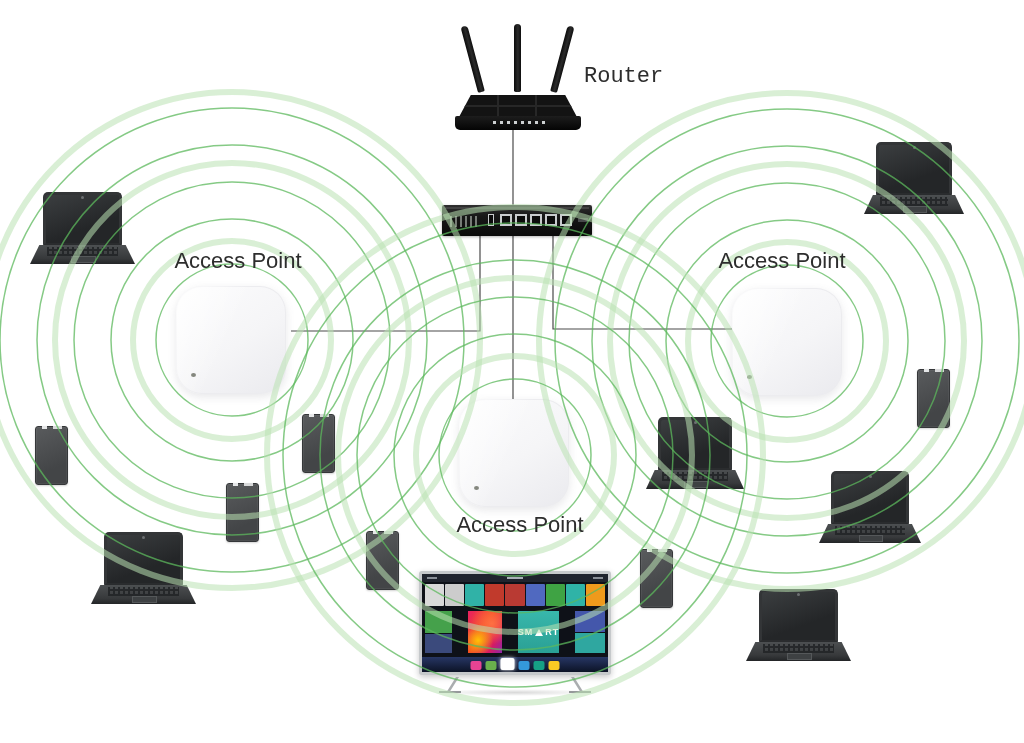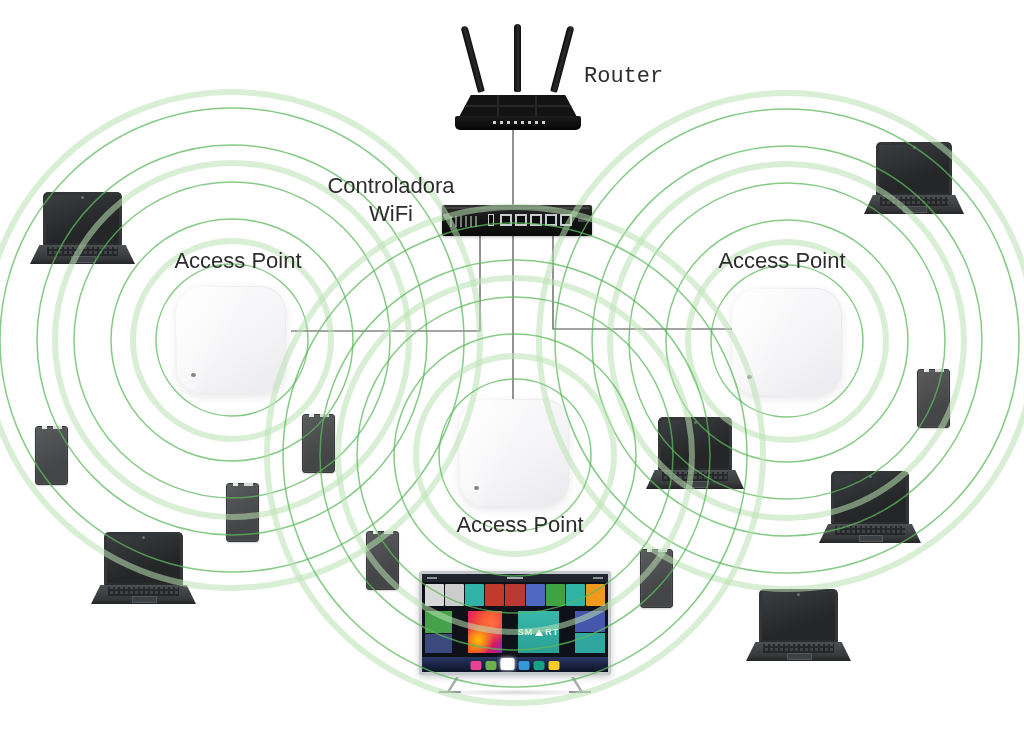--- a/index.html
+++ b/index.html
@@ -262,20 +262,16 @@
       <circle cx="515" cy="455" r="248" stroke="#b9e2b2" stroke-width="6" opacity="0.55"></circle>
       <circle cx="515" cy="455" r="76" stroke="#5cb85c" stroke-width="1.5" opacity="0.75"></circle>
       <circle cx="515" cy="455" r="121" stroke="#5cb85c" stroke-width="1.5" opacity="0.75"></circle>
       <circle cx="515" cy="455" r="158" stroke="#5cb85c" stroke-width="1.5" opacity="0.75"></circle>
       <circle cx="515" cy="455" r="195" stroke="#5cb85c" stroke-width="1.5" opacity="0.75"></circle>
       <circle cx="515" cy="455" r="232" stroke="#5cb85c" stroke-width="1.5" opacity="0.75"></circle>
     </g>
   </svg>
 
   <div class="diagram-label" style="left:584px;top:64px;font-family:Liberation Mono, monospace;">Router</div>
-  <div class="diagram-label" style="left:316px;top:172px;width:150px;line-height:28px;">
-    <div>Controladora</div>
-    <div>WiFi</div>
-  </div>
   <div class="diagram-label" style="left:168px;top:248px;width:140px;">Access Point</div>
   <div class="diagram-label" style="left:712px;top:248px;width:140px;">Access Point</div>
   <div class="diagram-label" style="left:450px;top:512px;width:140px;">Access Point</div>
 </div>
 
 </body></html>

